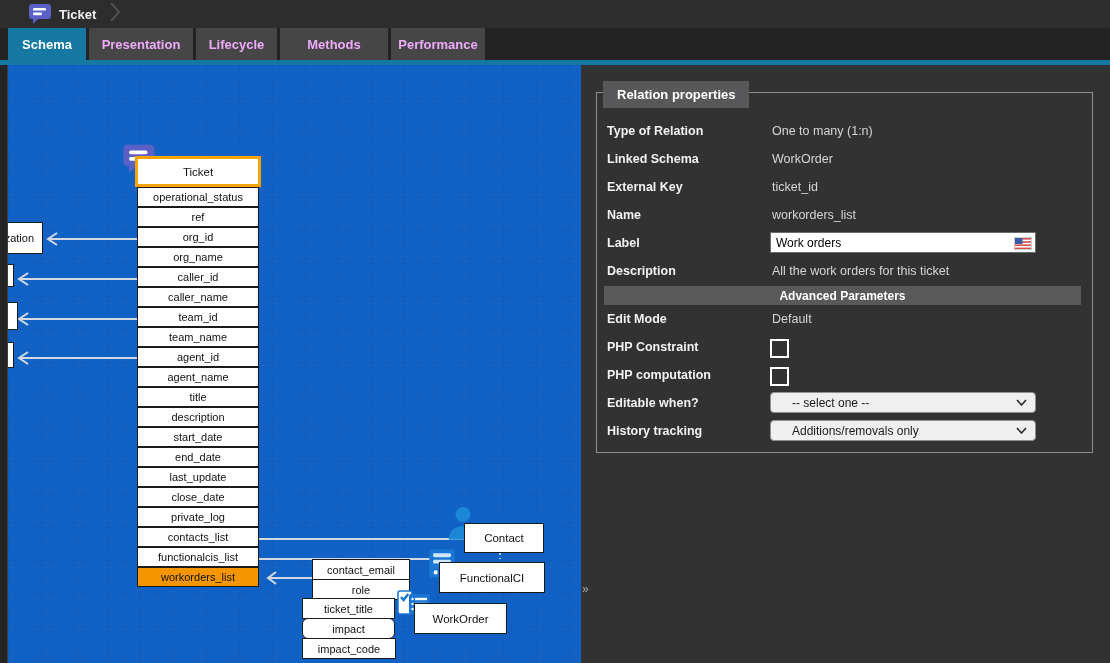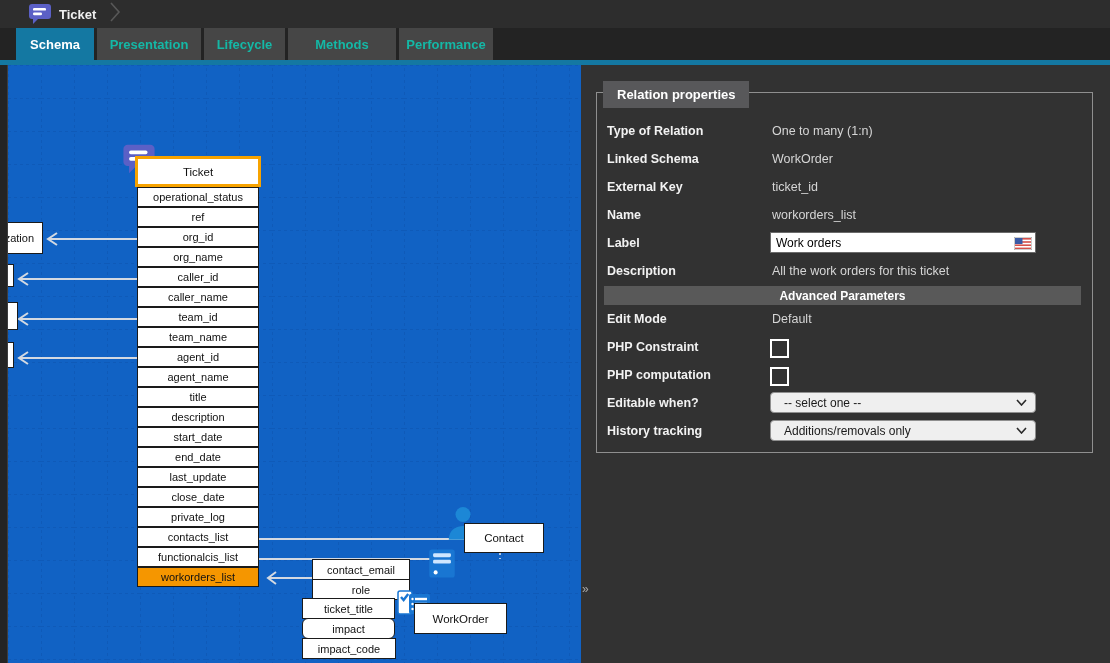--- a/index.html
+++ b/index.html
@@ -7,22 +7,22 @@
     width:1110px;height:663px;overflow:hidden;position:relative;
     background:#323232;font-family:"Liberation Sans",sans-serif;
     -webkit-font-smoothing:antialiased;
   }
   
   .titlebar{position:absolute;left:0;top:0;width:1110px;height:28px;background:#2d2d2d;display:flex;align-items:center;}
   .titlebar .appicon{margin-left:28px;width:24px;height:22px;flex:0 0 auto;}
   .titlebar .title{margin-left:7px;font-size:13px;font-weight:bold;color:#efefef;}
   .crumb-sep{margin-left:14px;}
   
-  .tabbar{position:absolute;left:0;top:28px;width:1110px;height:32px;background:#232323;display:flex;padding-left:16px;box-sizing:border-box;}
-  .tab{height:32px;margin-right:3px;background:#464646;color:#14b8a6;font-size:13px;font-weight:bold;
+  .tabbar{position:absolute;left:0;top:28px;width:1110px;height:32px;background:#232323;display:flex;padding-left:8px;box-sizing:border-box;}
+  .tab{height:32px;margin-right:3px;background:#464646;color:#f0abfc;font-size:13px;font-weight:bold;
        display:flex;align-items:center;justify-content:center;cursor:default;}
   .tab.active{background:#1478a2;color:#fff;}
   .tab.w1{width:78px}.tab.w2{width:104px}.tab.w3{width:81px}.tab.w4{width:124px}.tab.w5{width:108px}.tab.w6{width:94px}
   .accentline{position:absolute;left:0;top:60px;width:1110px;height:5px;background:#1478a2;}
   
   .leftstrip{position:absolute;left:0;top:65px;width:8px;height:598px;background:#242424;border-right:1px solid #3d3d3d;box-sizing:border-box;}
   .canvas{position:absolute;left:8px;top:65px;width:573px;height:598px;background:#1162c4;overflow:hidden;}
   .canvas svg.layer{position:absolute;left:0;top:0;}
   .ent-title{position:absolute;left:127px;top:91px;width:126px;height:31px;background:#fff;border:3px solid #f7a300;
              box-sizing:border-box;display:flex;align-items:center;justify-content:center;font-size:11.5px;color:#111;}
@@ -44,21 +44,21 @@
   .p-label{position:absolute;left:607px;width:160px;font-size:12.5px;font-weight:bold;color:#f2f2f2;}
   .p-value{position:absolute;left:772px;font-size:12.5px;color:#d6d6d6;}
   .adv-bar{position:absolute;left:604px;top:286px;width:477px;height:19px;background:#595959;color:#fff;
            font-size:12px;font-weight:bold;display:flex;align-items:center;justify-content:center;}
   .label-input-wrap{position:absolute;left:770px;top:232px;width:266px;height:21px;}
   .label-input{width:266px;height:21px;box-sizing:border-box;border:1px solid #6b6b6b;background:#fff;color:#000;
                font-size:12px;font-family:"Liberation Sans",sans-serif;padding:0 22px 0 5px;}
   .flagicon{position:absolute;right:4px;top:4px;}
   .checkbox{position:absolute;left:770px;width:15px;height:15px;border:2px solid #fff;box-sizing:content-box;background:transparent;}
   .dropdown{position:absolute;left:770px;width:266px;height:21px;background:#efefef;border:1px solid #8f8f8f;border-radius:4px;
-            box-sizing:border-box;display:flex;align-items:center;font-size:12px;color:#1a1a1a;padding-left:13px;}
+            box-sizing:border-box;display:flex;align-items:center;font-size:12px;color:#1a1a1a;padding-left:21px;}
   .dropdown .chev{margin-left:auto;margin-right:8px;display:flex;}
 </style>
 </head>
 <body>
 
 <div class="titlebar">
   <span class="appicon">
     <svg width="24" height="22" viewBox="0 0 24 22">
       <rect x="1" y="1" width="22" height="15" rx="3" fill="#5b60c6"></rect>
       <rect x="5" y="5" width="13" height="2.6" rx="1.2" fill="#fff"></rect>
@@ -161,20 +161,21 @@
   <div class="ent-box" style="left:456px;top:458px;width:80px;height:30px;">Contact</div>
 
   <span class="dicon" style="left:420px;top:483px;">
     <svg width="28" height="31" viewBox="0 0 22 24">
       <rect x="1" y="1" width="20" height="22" rx="2" fill="#1976d2"></rect>
       <rect x="4" y="4" width="14" height="3" rx="1" fill="#cfe7ff"></rect>
       <rect x="4" y="9" width="14" height="3" rx="1" fill="#cfe7ff"></rect>
       <circle cx="6" cy="19" r="1.6" fill="#fff"></circle>
     </svg>
   </span>
+  <div class="ent-box" style="left:431px;top:497px;width:106px;height:31px;">FunctionalCI</div>
 
   <span class="dicon" style="left:389px;top:522px;">
     <svg width="34" height="32" viewBox="0 0 34 32">
       <rect x="1" y="4" width="14" height="23" rx="2" fill="#fff" stroke="#1976d2" stroke-width="1.5"></rect>
       <path d="M4 10 l2.6 3 l4.6 -6" stroke="#1976d2" stroke-width="2.4" fill="none"></path>
       <rect x="12" y="7" width="21" height="20" rx="2" fill="#1976d2"></rect>
       <circle cx="15.5" cy="12" r="1.2" fill="#fff"></circle>
         <rect x="18" y="10.8" width="12" height="2.4" fill="#fff"></rect>
       <circle cx="15.5" cy="17" r="1.2" fill="#fff"></circle>
         <rect x="18" y="15.8" width="12" height="2.4" fill="#fff"></rect>

